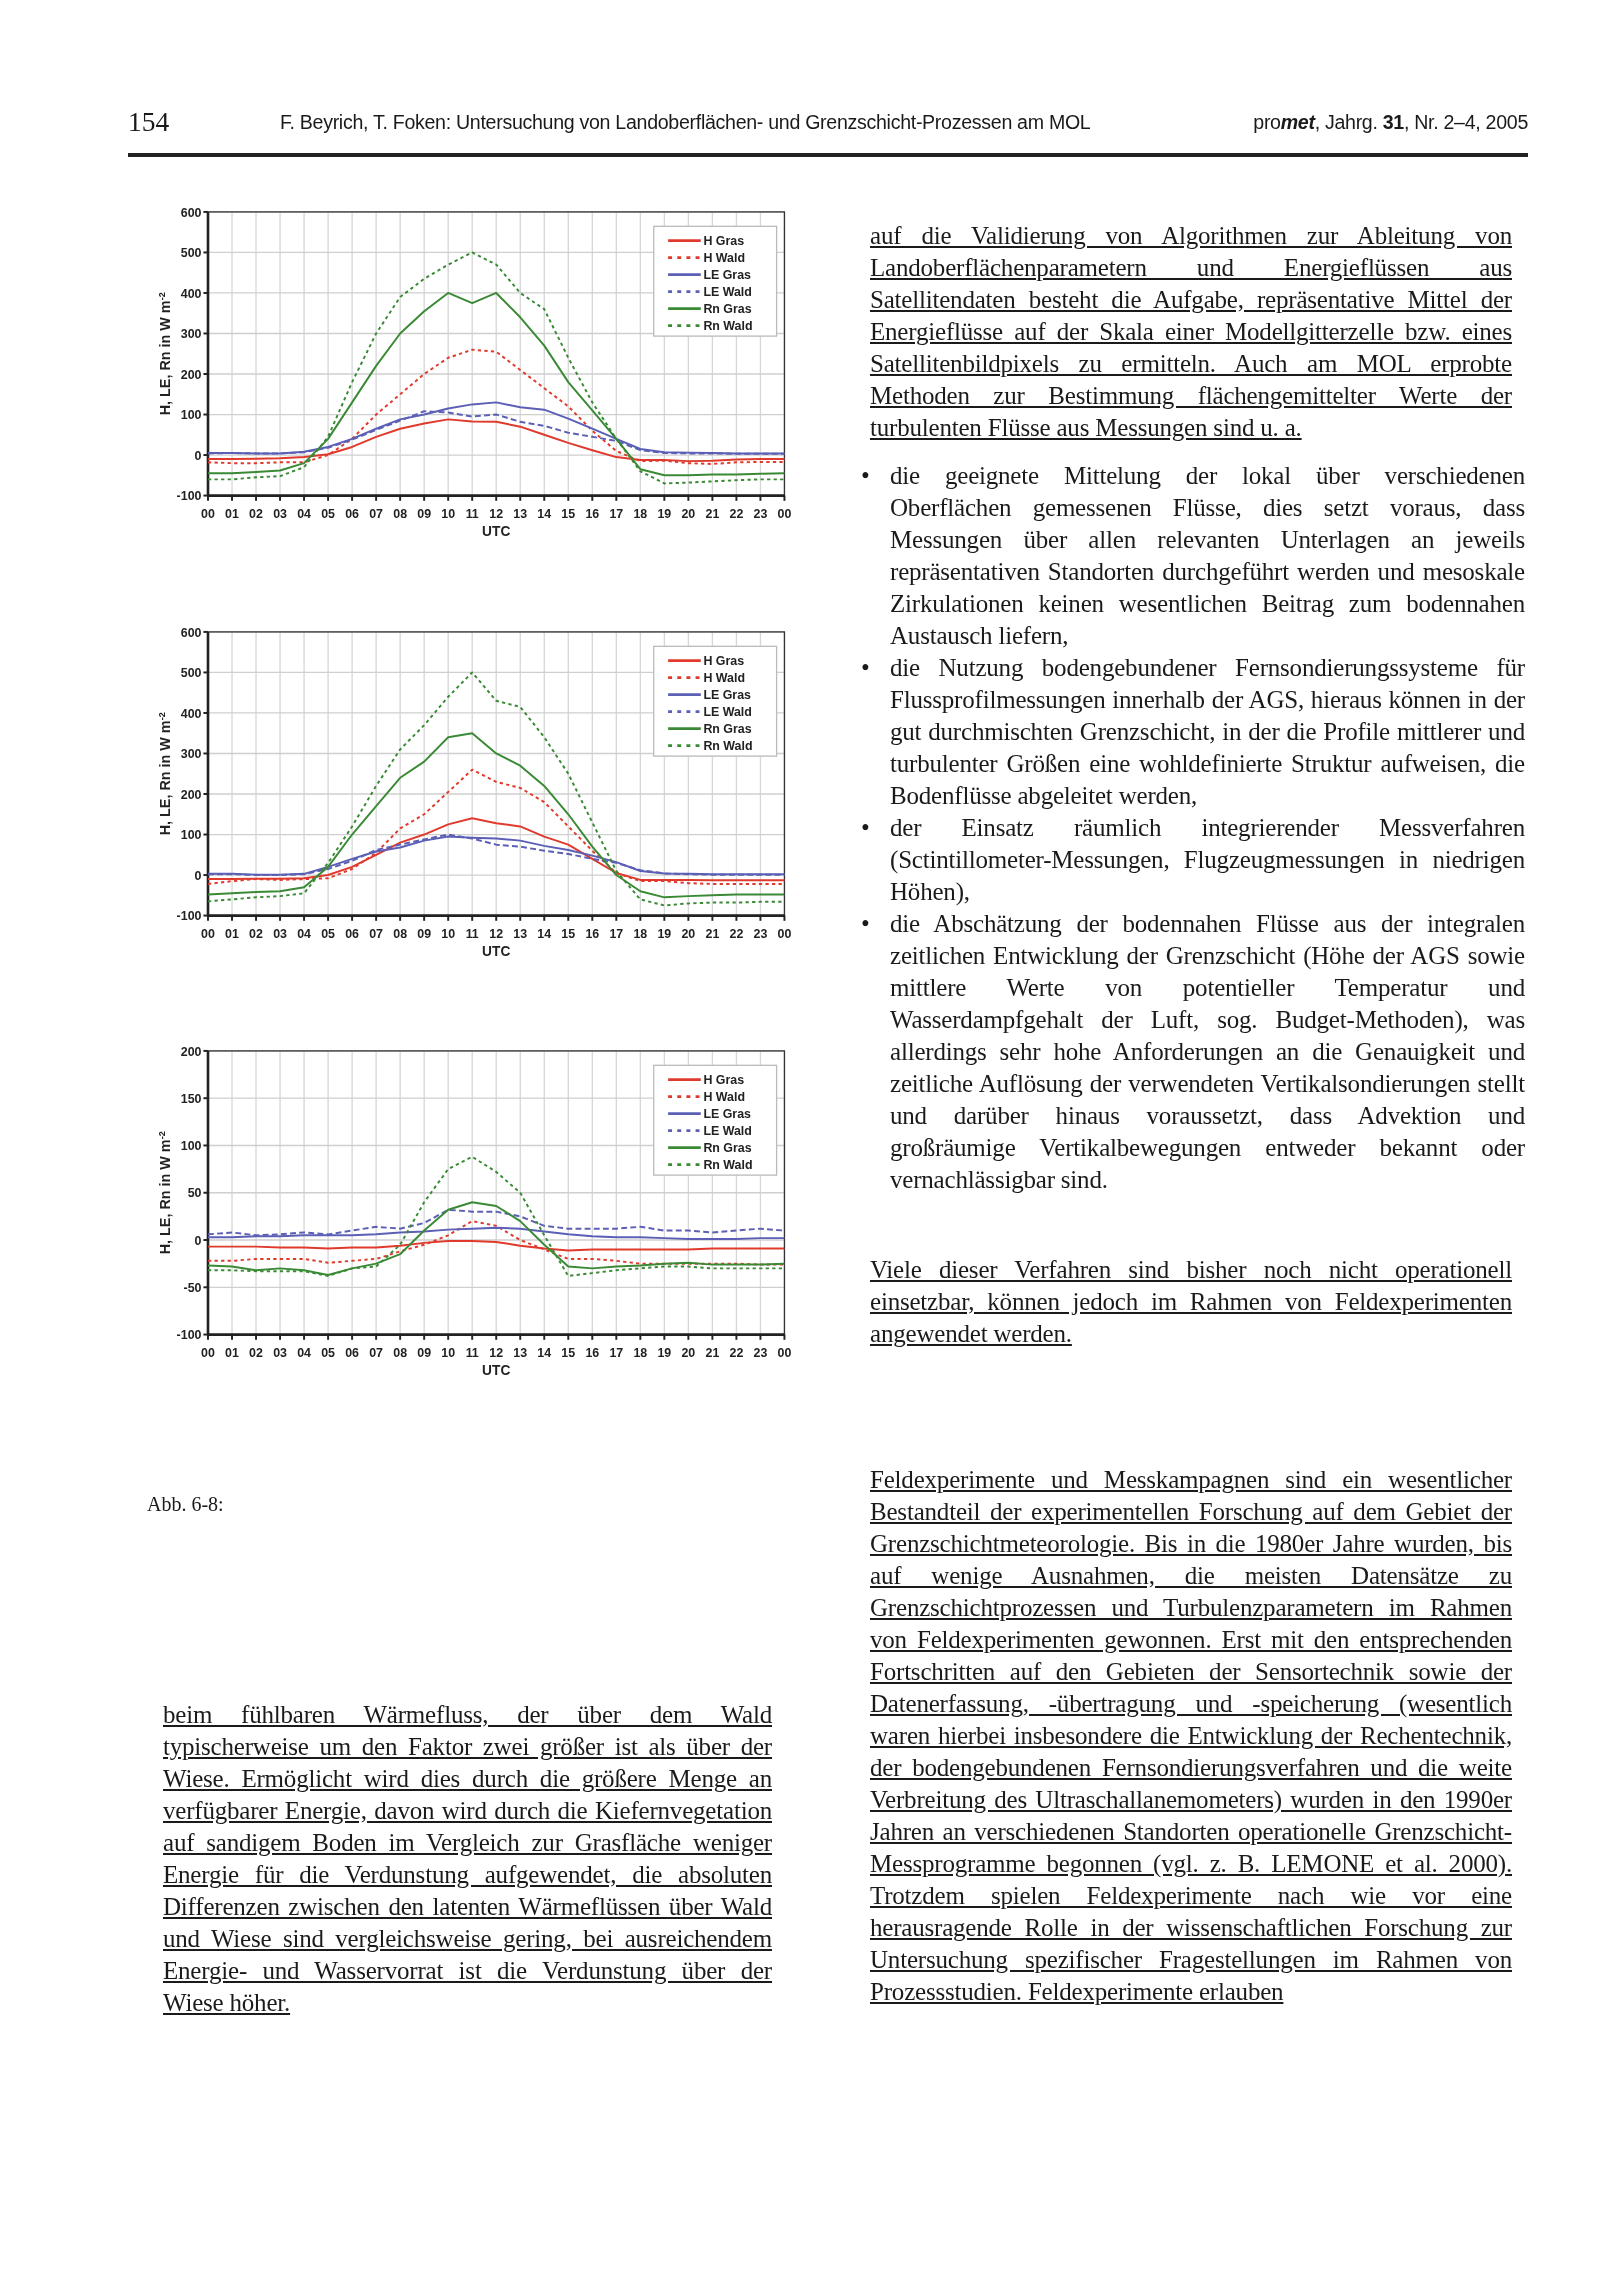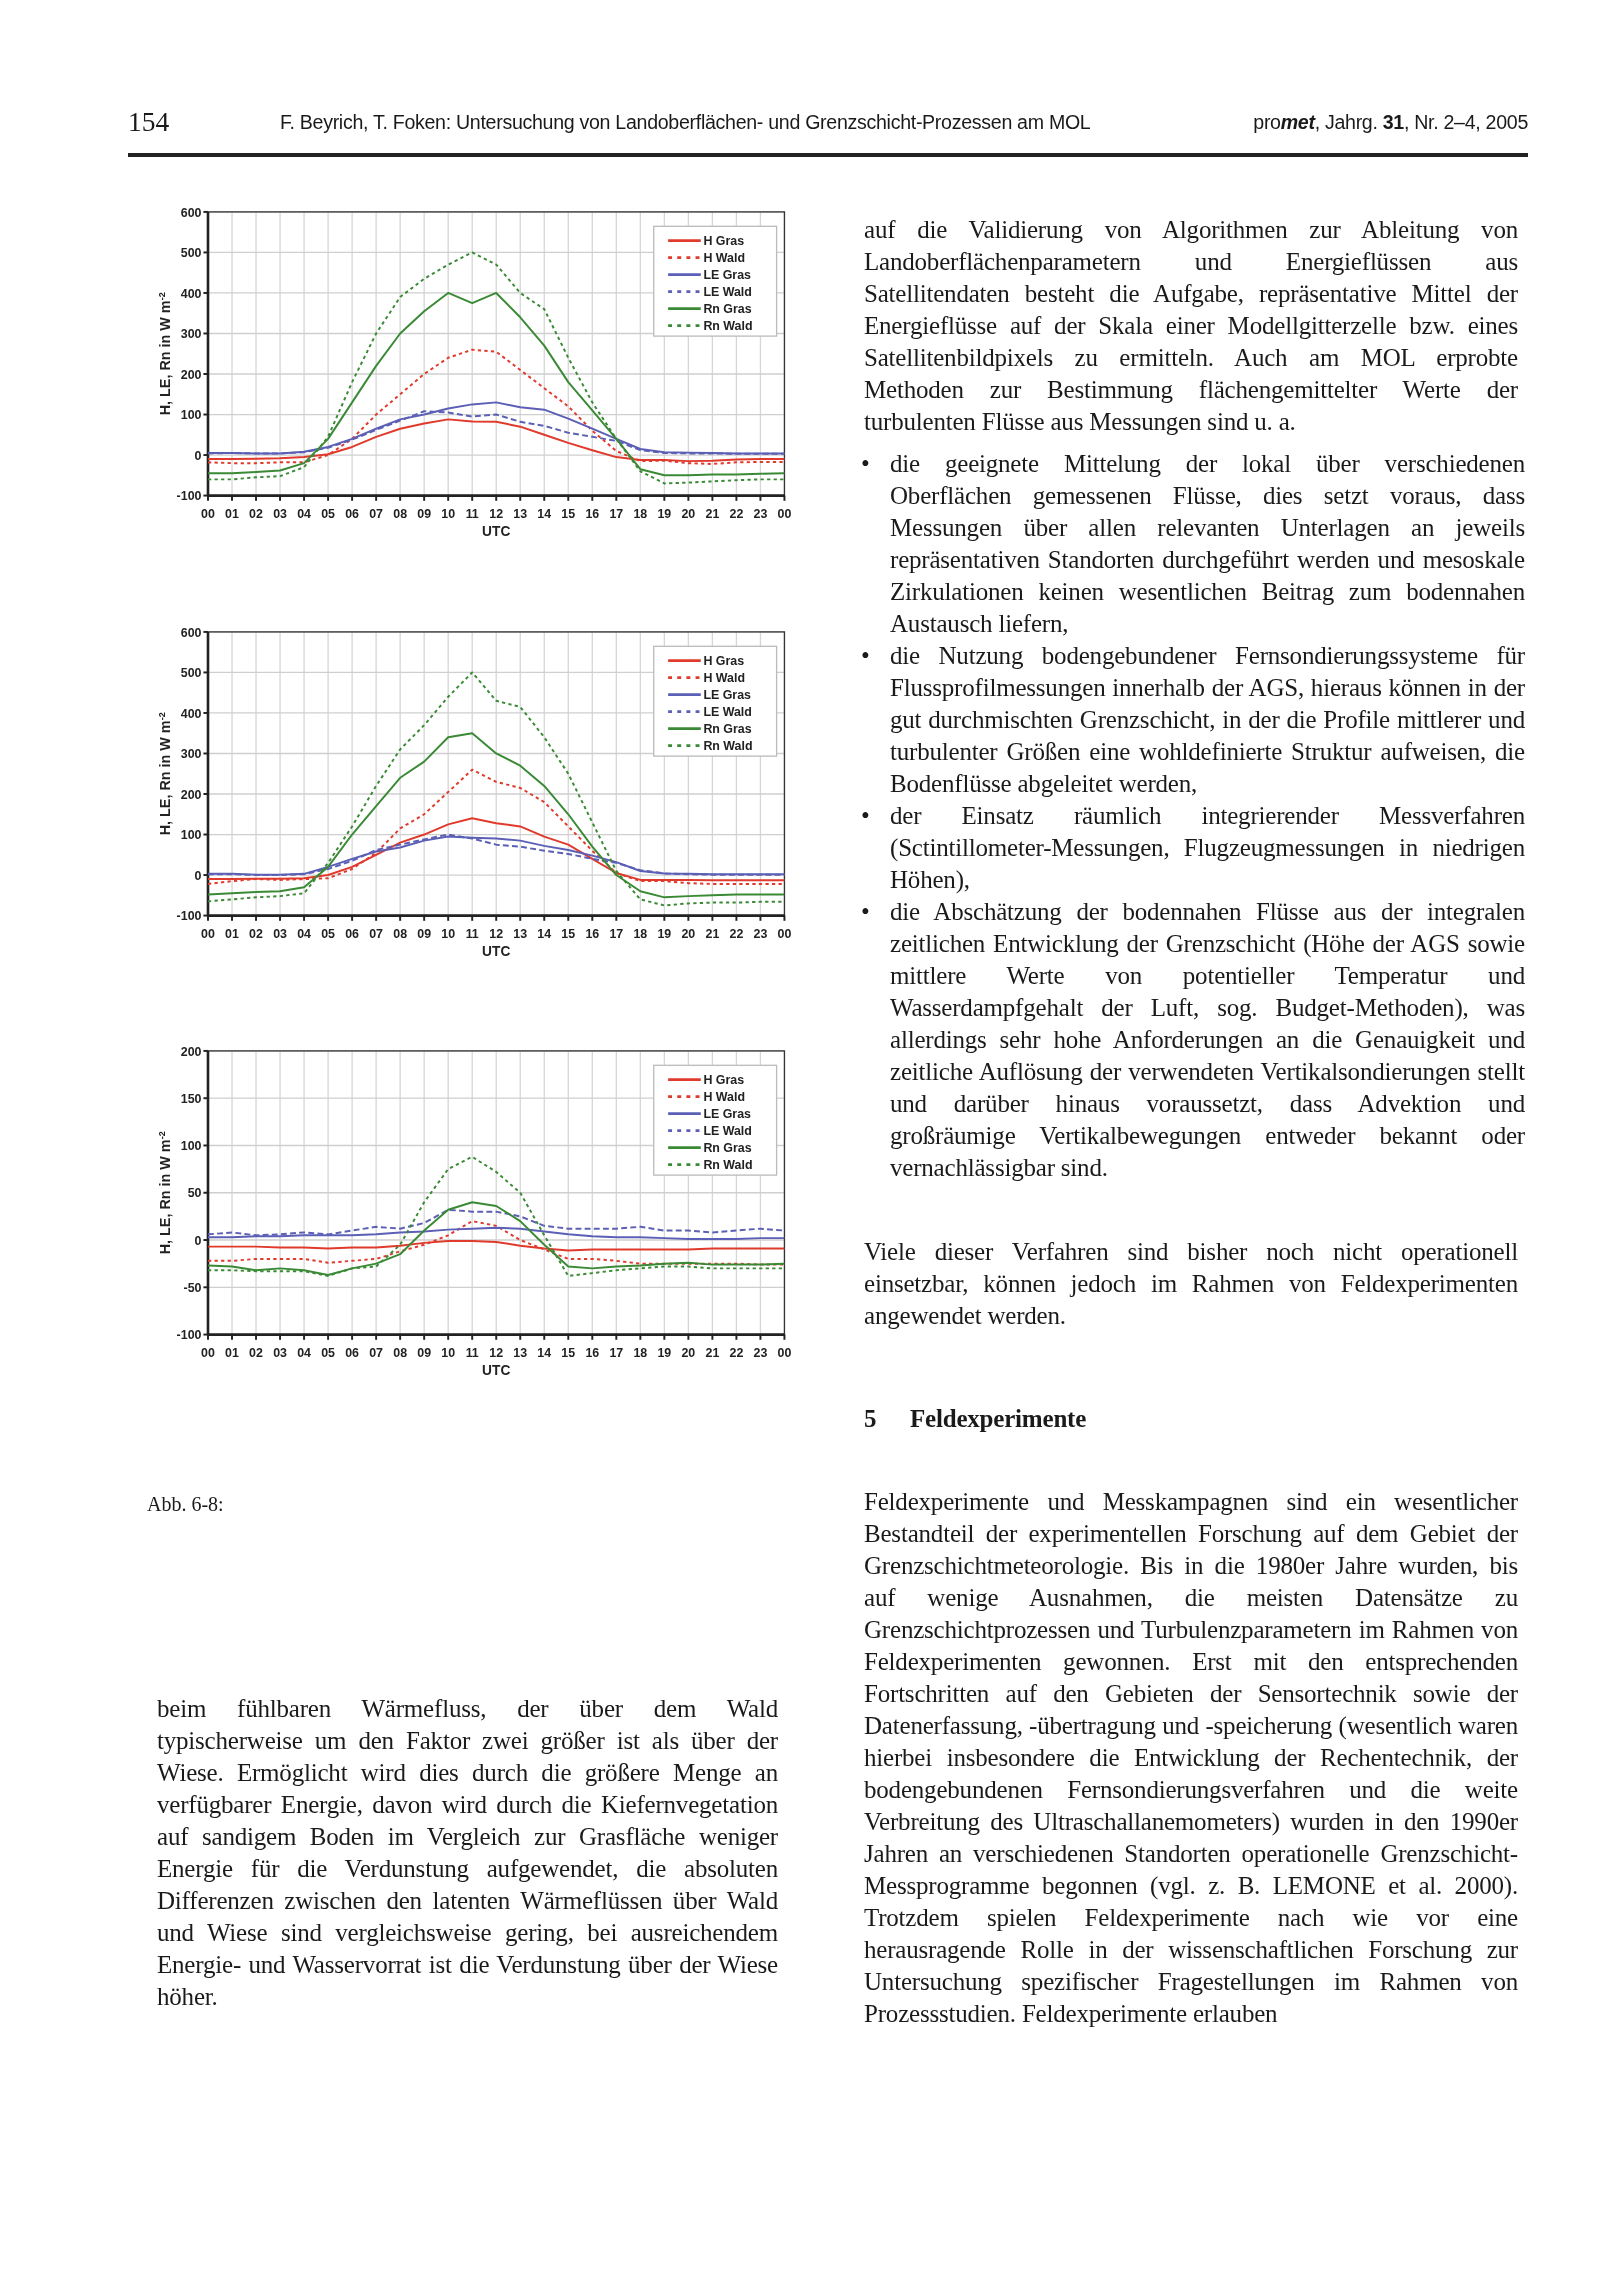--- a/index.html
+++ b/index.html
@@ -10,21 +10,21 @@
   .hdr .jrn{position:absolute;right:0;top:13px;font-family:"Liberation Sans",sans-serif;font-size:19.6px;letter-spacing:-0.3px;text-align:right;}
   .hdr .jrn b{font-weight:bold;}
   .hdr .jrn i{font-style:italic;font-weight:bold;}
   .rule{position:absolute;left:128px;top:153px;width:1400px;height:3.9px;background:#222;}
   .chart{position:absolute;left:150px;width:648px;}
   .chart svg{display:block;}
   .caption{position:absolute;left:147px;top:1490px;width:648px;font-family:"Liberation Serif",serif;font-size:20px;line-height:28px;}
   .caption .lab{position:absolute;left:0;top:0;}
   .caption .txt{margin-left:110px;text-align:justify;}
   .col{position:absolute;font-family:"Liberation Serif",serif;font-size:25px;line-height:32px;text-align:justify;letter-spacing:-0.2px;}
-  .col p{margin:10px;}
+  .col p{margin:16px;text-decoration:underline;}
   .left{left:147px;top:1683px;width:641px;}
   .right{left:854px;top:204px;width:674px;}
   .bullets{margin:3px;padding:0;list-style:none;}
   .bullets li{position:relative;padding-left:33px;}
   .bullets li::before{content:"•";position:absolute;left:3.9px;top:0;}
   .gap{height:31px;}
   .sec{font-weight:bold;font-size:25px;margin:0;}
   .sec .n{display:inline-block;width:46px;}
 </style>
 </head>
@@ -429,17 +429,16 @@
   <p>auf die Validierung von Algorithmen zur Ableitung von Landoberflächenparametern und Energieflüssen aus Satellitendaten besteht die Aufgabe, repräsentative Mittel der Energieflüsse auf der Skala einer Modellgitterzelle bzw. eines Satellitenbildpixels zu ermitteln. Auch am MOL erprobte Methoden zur Bestimmung flächengemittelter Werte der turbulenten Flüsse aus Messungen sind u. a.</p>
   <ul class="bullets">
     <li>die geeignete Mittelung der lokal über verschiedenen Oberflächen gemessenen Flüsse, dies setzt voraus, dass Messungen über allen relevanten Unterlagen an jeweils repräsentativen Standorten durchgeführt werden und mesoskale Zirkulationen keinen wesentlichen Beitrag zum bodennahen Austausch liefern,</li>
     <li>die Nutzung bodengebundener Fernsondierungssysteme für Flussprofilmessungen innerhalb der AGS, hieraus können in der gut durchmischten Grenzschicht, in der die Profile mittlerer und turbulenter Größen eine wohldefinierte Struktur aufweisen, die Bodenflüsse abgeleitet werden,</li>
     <li>der Einsatz räumlich integrierender Messverfahren (Sctintillometer-Messungen, Flugzeugmessungen in niedrigen Höhen),</li>
     <li>die Abschätzung der bodennahen Flüsse aus der integralen zeitlichen Entwicklung der Grenzschicht (Höhe der AGS sowie mittlere Werte von potentieller Temperatur und Wasserdampfgehalt der Luft, sog. Budget-Methoden), was allerdings sehr hohe Anforderungen an die Genauigkeit und zeitliche Auflösung der verwendeten Vertikalsondierungen stellt und darüber hinaus voraussetzt, dass Advektion und großräumige Vertikalbewegungen entweder bekannt oder vernachlässigbar sind.</li>
   </ul>
   <div style="height:39px"></div>
   <p>Viele dieser Verfahren sind bisher noch nicht operationell einsetzbar, können jedoch im Rahmen von Feldexperimenten angewendet werden.</p>
   <div style="height:51px"></div>
-  <p class="sec"><span class="n">5</span><span>Feldexperimente</span></p>
   <div style="height:31px"></div>
   <p>Feldexperimente und Messkampagnen sind ein wesentlicher Bestandteil der experimentellen Forschung auf dem Gebiet der Grenzschichtmeteorologie. Bis in die 1980er Jahre wurden, bis auf wenige Ausnahmen, die meisten Datensätze zu Grenzschichtprozessen und Turbulenzparametern im Rahmen von Feldexperimenten gewonnen. Erst mit den entsprechenden Fortschritten auf den Gebieten der Sensortechnik sowie der Datenerfassung, -übertragung und -speicherung (wesentlich waren hierbei insbesondere die Entwicklung der Rechentechnik, der bodengebundenen Fernsondierungsverfahren und die weite Verbreitung des Ultraschallanemometers) wurden in den 1990er Jahren an verschiedenen Standorten operationelle Grenzschicht-Messprogramme begonnen (vgl. z. B. LEMONE et al. 2000). Trotzdem spielen Feldexperimente nach wie vor eine herausragende Rolle in der wissenschaftlichen Forschung zur Untersuchung spezifischer Fragestellungen im Rahmen von Prozessstudien. Feldexperimente erlauben</p>
 </div>
 
 
 </body></html>

